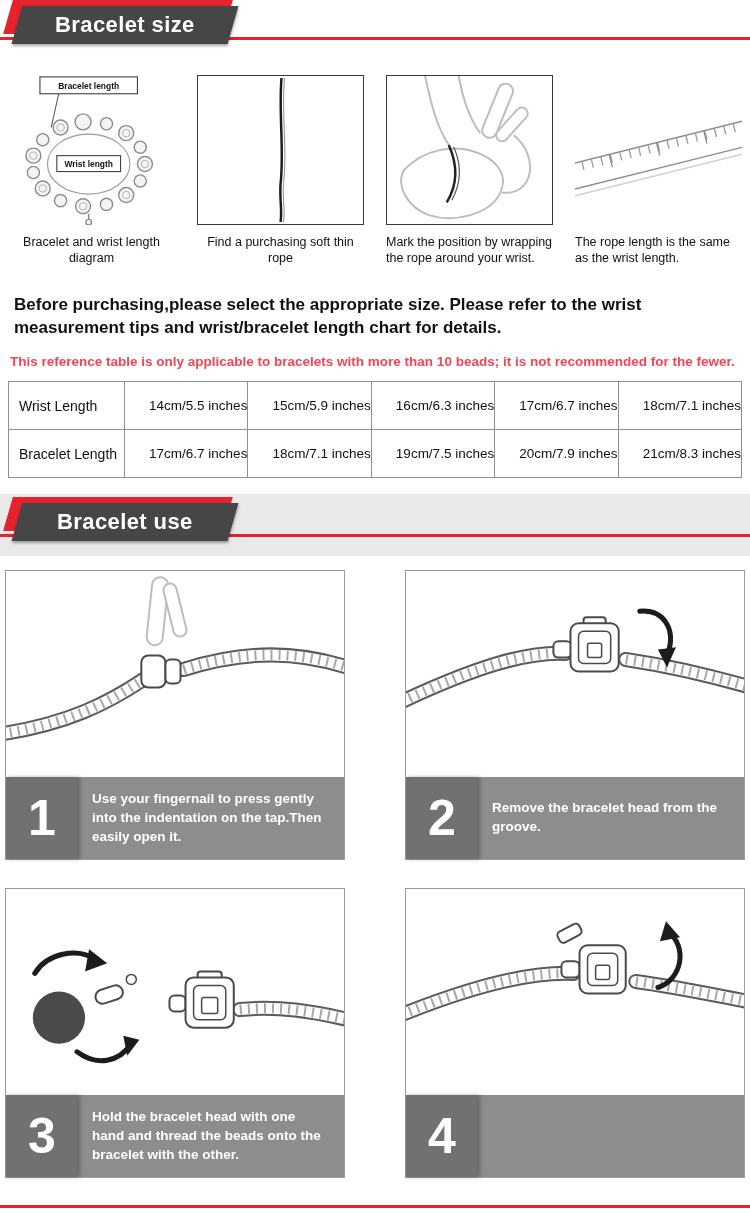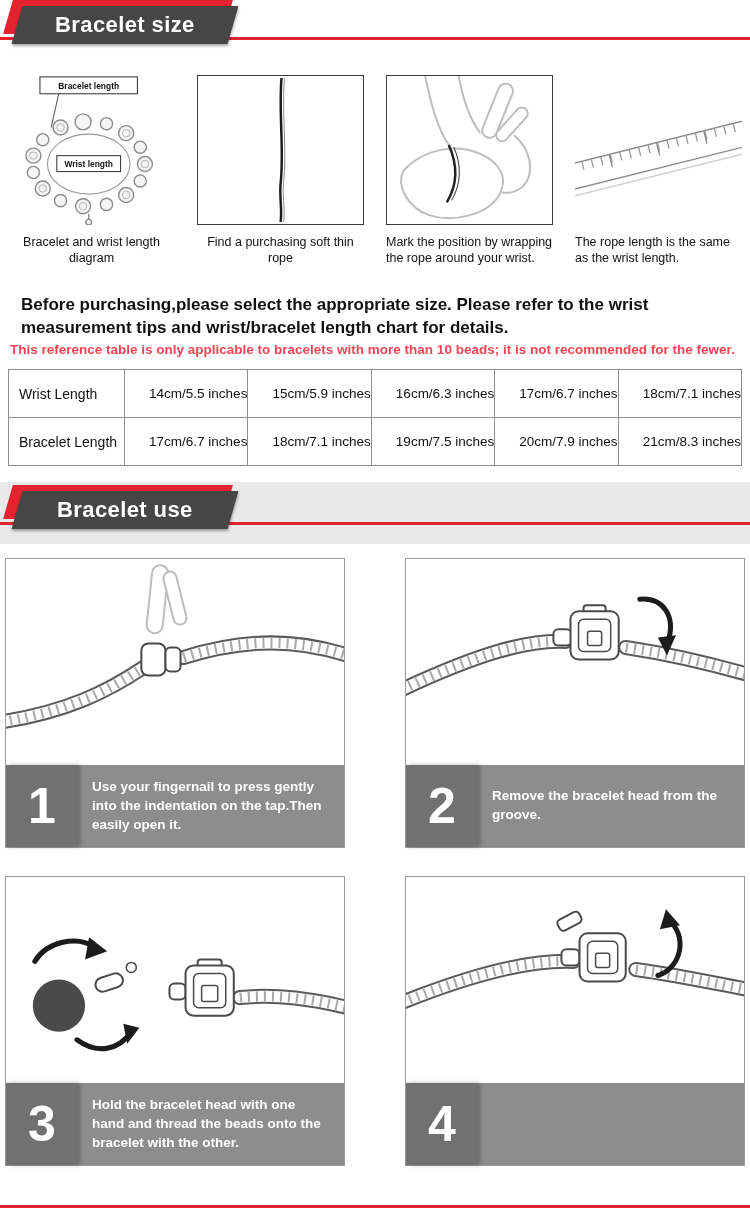--- a/index.html
+++ b/index.html
@@ -17,22 +17,22 @@
   .band-gray { background:#e9e9e9; height:62px; margin-top:16px; padding-top:3px; }
 
   
   .steps { display:grid; grid-template-columns:repeat(4,1fr); gap:22px; padding:25px 8px 0; }
   .step-fig { height:150px; background:#fff; overflow:hidden; }
   .step-fig.boxed { border:1px solid #3a3a3a; }
   .step-fig svg { width:100%; height:100%; display:block; }
   .step-caption { font-size:12.5px; font-weight:normal; margin-top:9px; line-height:1.3; }
   .t-center { text-align:center; }
 
-  .intro { padding:0 21px; margin-top:26px; font-size:17px; font-weight:bold; line-height:1.4; }
-  .note { margin-top:2px; padding:0 10px; color:var(--note-red,#f24656); font-weight:bold; font-size:13.5px; }
+  .intro { padding:0 14px; margin-top:26px; font-size:17px; font-weight:bold; line-height:1.4; }
+  .note { margin-top:14px; padding:0 10px; color:var(--note-red,#f24656); font-weight:bold; font-size:13.5px; }
 
   
   .size-table { width:734px; margin:12px auto 0; border-collapse:collapse; }
   .size-table td { border:1px solid #8f8f8f; height:48px; font-size:13.5px; text-align:right; background:#fff; }
   .size-table td.rowhead { text-align:left; padding-left:10px; width:116px; font-size:14px; }
 
   
   .panels { display:grid; grid-template-columns:340px 340px; justify-content:space-between; row-gap:28px; padding:14px 5px 0; }
   .panel { border:1px solid #9a9a9a; height:290px; display:flex; flex-direction:column; background:#fff; }
   .panel-art { flex:1; min-height:0; }

